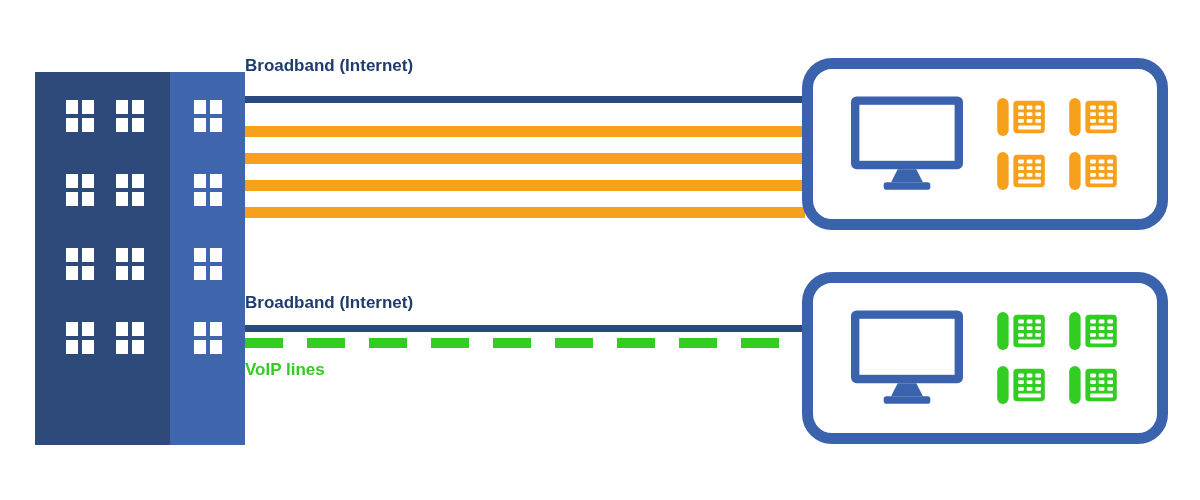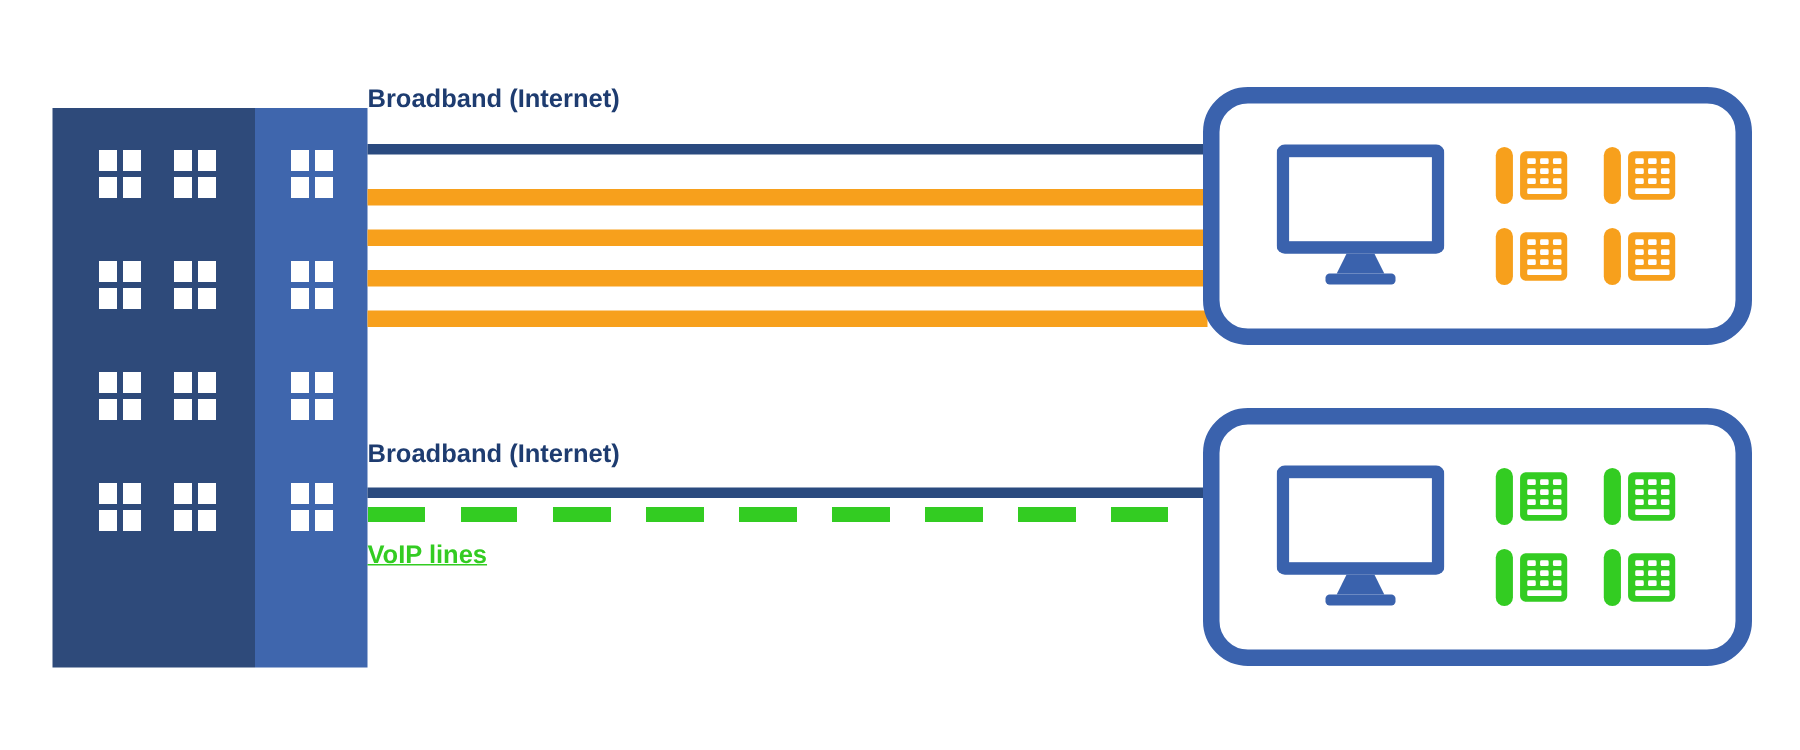--- a/index.html
+++ b/index.html
@@ -49,21 +49,21 @@
       transparent 38px, transparent 62px);
   }
 
   .line-label{
     position:absolute;left:245px;width:560px;
     text-align:left;
     font-size:17px;font-weight:700;
   }
   .navy-text{color:var(--navy,#1e3c70);}
   .orange-text{color:var(--orange,#f7a01c);}
-  .green-text{color:var(--green,#33cc22);text-decoration:underline;}
+  .green-text{color:var(--green,#33cc22);}
 
   
   .office{
     position:absolute;left:802px;width:366px;height:172px;
     background:#fff;
     border:11px solid var(--box-blue,#3a62ad);
     border-radius:30px;
     box-sizing:border-box;
     display:flex;align-items:center;justify-content:space-evenly;
     padding:0 6px;

